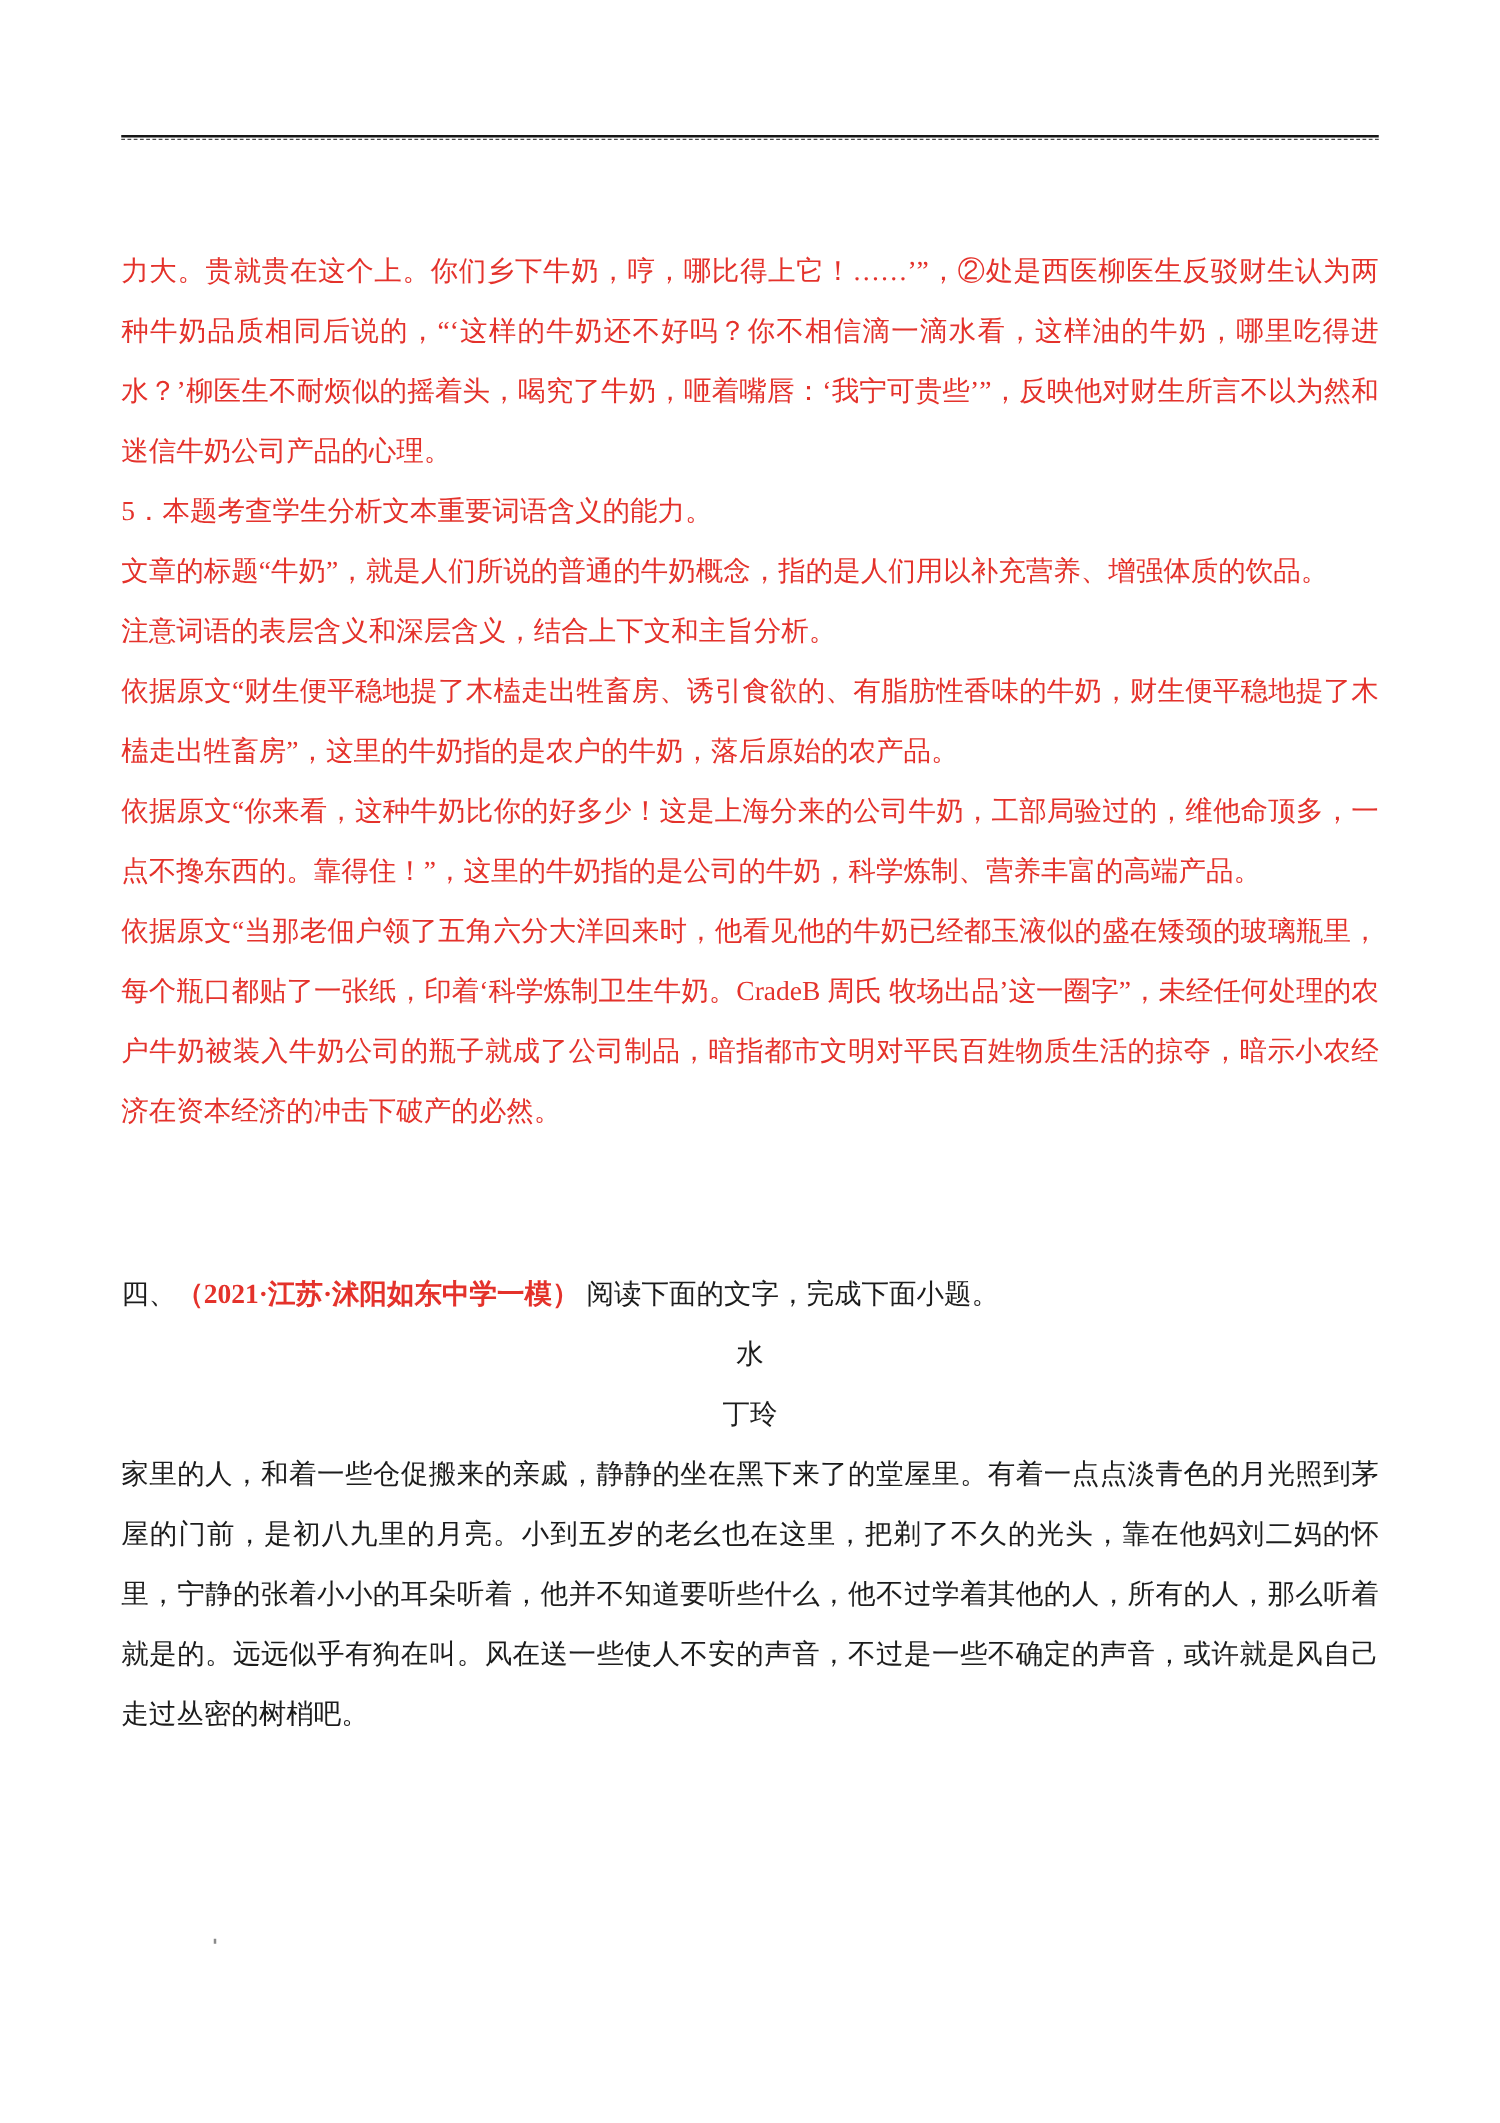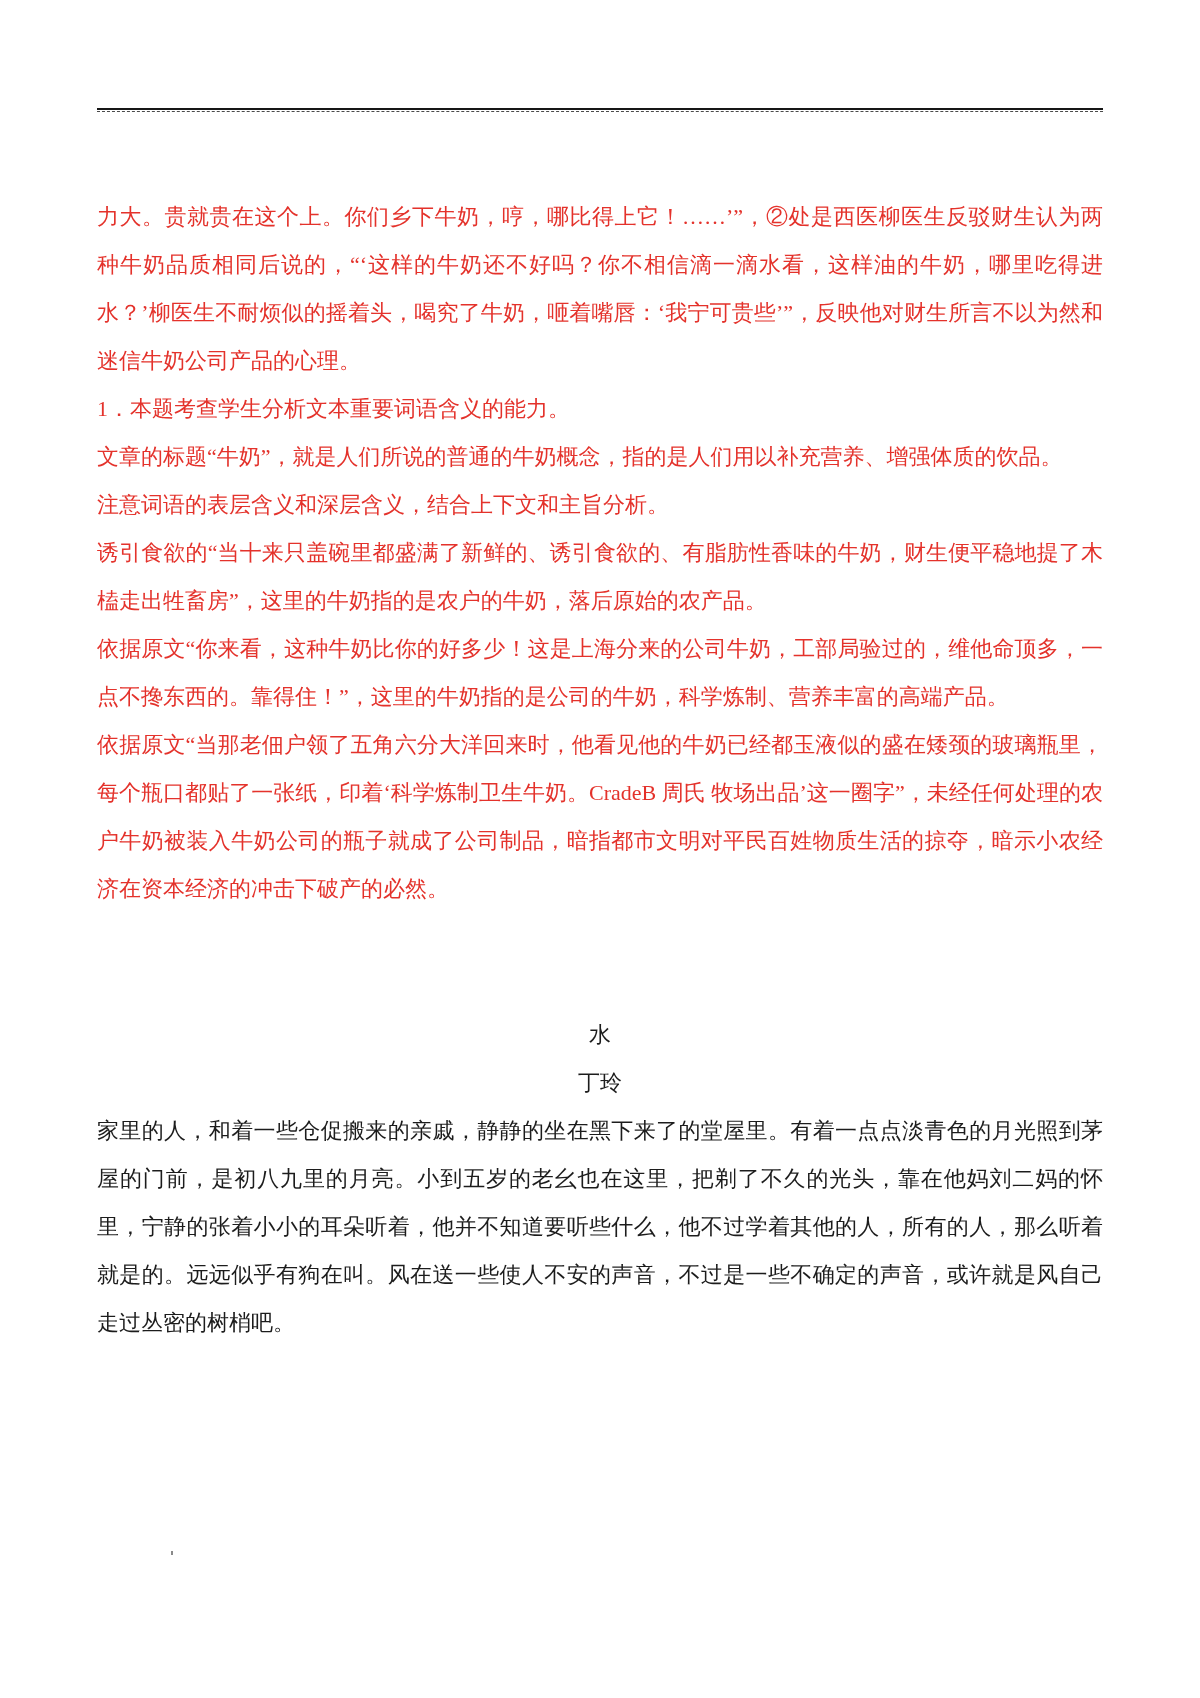--- a/index.html
+++ b/index.html
@@ -51,29 +51,33 @@
 </style>
 </head>
 <body>
 
 <div class="page">
 
   <div class="divider"></div>
 
   <div class="textcol answer-block">
     <p>力大。贵就贵在这个上。你们乡下牛奶，哼，哪比得上它！……’”，②处是西医柳医生反驳财生认为两种牛奶品质相同后说的，“‘这样的牛奶还不好吗？你不相信滴一滴水看，这样油的牛奶，哪里吃得进水？’柳医生不耐烦似的摇着头，喝究了牛奶，咂着嘴唇：‘我宁可贵些’”，反映他对财生所言不以为然和迷信牛奶公司产品的心理。</p>
-    <p>1．本题考查学生分析文本重要词语含义的能力。</p>
+    <p>5．本题考查学生分析文本重要词语含义的能力。</p>
     <p>文章的标题“牛奶”，就是人们所说的普通的牛奶概念，指的是人们用以补充营养、增强体质的饮品。</p>
     <p>注意词语的表层含义和深层含义，结合上下文和主旨分析。</p>
-    <p>诱引食欲的“当十来只盖碗里都盛满了新鲜的、诱引食欲的、有脂肪性香味的牛奶，财生便平稳地提了木榼走出牲畜房”，这里的牛奶指的是农户的牛奶，落后原始的农产品。</p>
+    <p>依据原文“财生便平稳地提了木榼走出牲畜房、诱引食欲的、有脂肪性香味的牛奶，财生便平稳地提了木榼走出牲畜房”，这里的牛奶指的是农户的牛奶，落后原始的农产品。</p>
     <p>依据原文“你来看，这种牛奶比你的好多少！这是上海分来的公司牛奶，工部局验过的，维他命顶多，一点不搀东西的。靠得住！”，这里的牛奶指的是公司的牛奶，科学炼制、营养丰富的高端产品。</p>
     <p>依据原文“当那老佃户领了五角六分大洋回来时，他看见他的牛奶已经都玉液似的盛在矮颈的玻璃瓶里，每个瓶口都贴了一张纸，印着‘科学炼制卫生牛奶。CradeB 周氏 牧场出品’这一圈字”，未经任何处理的农户牛奶被装入牛奶公司的瓶子就成了公司制品，暗指都市文明对平民百姓物质生活的掠夺，暗示小农经济在资本经济的冲击下破产的必然。</p>
   </div>
 
   <div class="textcol reading-block">
+    <p>
+      <span>四、</span><span class="src-red">（2021·江苏·沭阳如东中学一模）</span>
+      <span>阅读下面的文字，完成下面小题。</span>
+    </p>
     <p class="center">水</p>
     <p class="center">丁玲</p>
     <p>家里的人，和着一些仓促搬来的亲戚，静静的坐在黑下来了的堂屋里。有着一点点淡青色的月光照到茅屋的门前，是初八九里的月亮。小到五岁的老幺也在这里，把剃了不久的光头，靠在他妈刘二妈的怀里，宁静的张着小小的耳朵听着，他并不知道要听些什么，他不过学着其他的人，所有的人，那么听着就是的。远远似乎有狗在叫。风在送一些使人不安的声音，不过是一些不确定的声音，或许就是风自己走过丛密的树梢吧。</p>
   </div>
 
   <div class="speck"></div>
 
 </div>
 
 </body></html>

